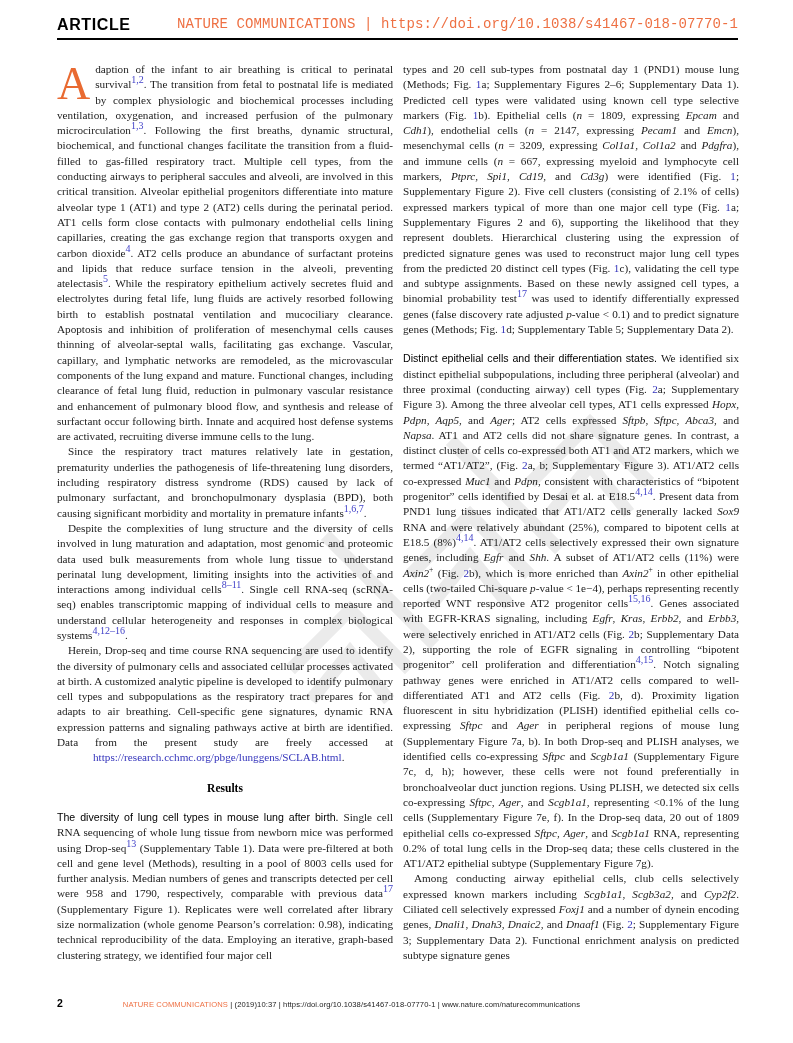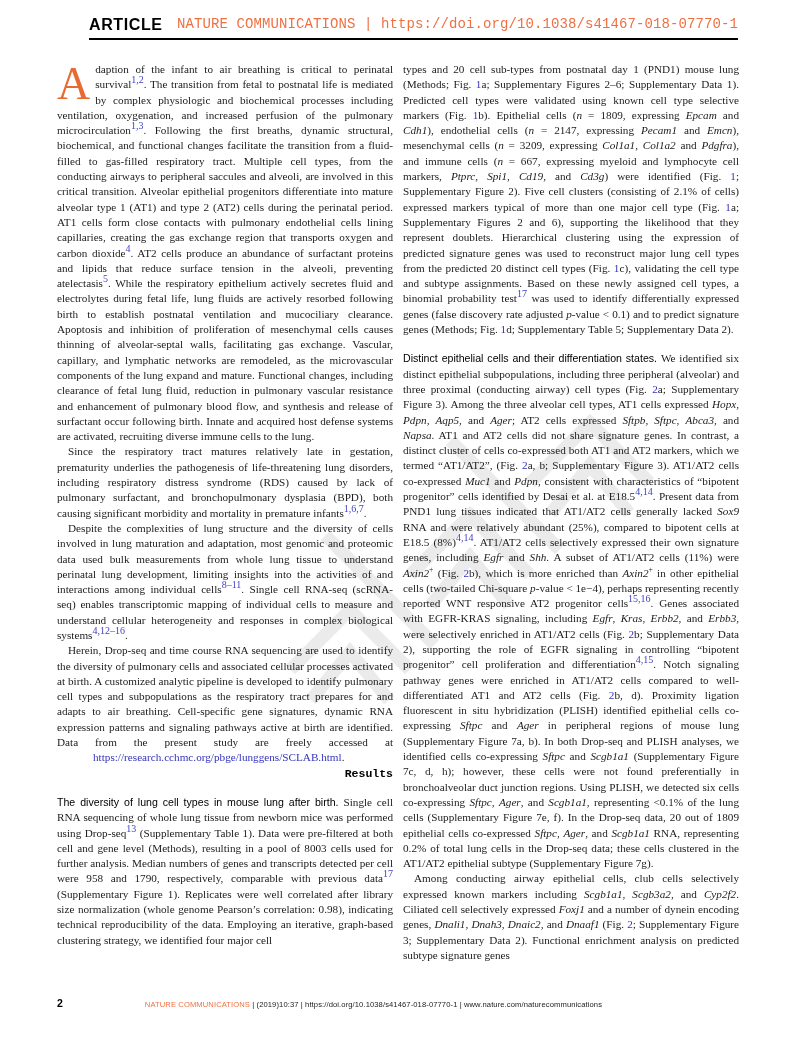--- a/index.html
+++ b/index.html
@@ -3,49 +3,49 @@
 <meta charset="utf-8">
 <style>
   html,body{margin:0;padding:0;background:#ffffff;}
   .page{position:relative;width:793px;height:1043px;background:#ffffff;overflow:hidden;
         font-family:"Liberation Serif",serif;color:#1b1b1b;}
   .watermark{position:absolute;left:0;top:0;z-index:0;pointer-events:none;}
 
   
   .header{position:absolute;left:57px;right:55px;top:16px;display:flex;
           justify-content:space-between;align-items:flex-end;
-          border-bottom:2px solid #000;padding-bottom:4px;z-index:2;margin-left:32px;}
+          border-bottom:2px solid #000;padding-bottom:4px;z-index:2;}
   .article-label{font-family:"Liberation Sans",sans-serif;font-size:16px;font-weight:700;
                  letter-spacing:0.6px;color:#000;}
   .journal-line{font-family:Liberation Mono, monospace;font-size:14px;color:#ee7043;
                 text-decoration:none;margin-bottom:2px;letter-spacing:0.1px;}
 
   
   .columns{position:absolute;left:57px;top:62px;width:682px;height:930px;display:flex;
            gap:10px;z-index:1;overflow:hidden;}
   .col{width:336px;text-align:justify;font-size:11.2px;line-height:15.3px;}
   .col p{margin:0;}
   p.indent{text-indent:11px;}
   p.runin{margin-top:14px;}
-  .section-heading{font-family:Liberation Mono, monospace;font-size:11.5px;font-weight:700;
-                   margin:0 0 2px 0;text-align:right;color:#000;}
+  .section-heading{font-family:Liberation Serif, serif;font-size:11.5px;font-weight:700;
+                   margin:15px 0 2px 0;text-align:center;color:#000;}
   .first-para .dropcap{float:left;font-size:46px;line-height:36px;padding:4px 5px 0 0;
                        color:#e96a31;}
   .rt-b{font-family:"Liberation Sans",sans-serif;font-weight:400;font-size:10.6px;color:#000;}
   sup.rt-sup{color:#4040c8;font-size:10px;line-height:0;}
   sup.rt-supk{color:inherit;font-size:7.6px;line-height:0;}
   .rt-i{font-style:italic;}
   .rt-link{color:#3333bb;padding-left:36px;}
   .rt-fig{color:#3333bb;}
 
   
   .footer{position:absolute;left:57px;right:55px;top:997px;display:flex;align-items:baseline;
           font-family:"Liberation Sans",sans-serif;z-index:2;}
   .page-num{font-size:10.5px;font-weight:700;color:#000;}
-  .footer-line{margin-left:82px;font-size:7.6px;color:#222;letter-spacing:0.1px;}
+  .footer-line{margin-left:60px;font-size:7.6px;color:#222;letter-spacing:0.1px;}
   .journal-name{color:#ee7043;}
 </style>
 </head>
 <body>
 
 <div class="page">
 
   <svg class="watermark" width="793" height="1043" viewBox="0 0 793 1043" aria-hidden="true">
     <g stroke="#dfdfdf" stroke-width="13" fill="none" opacity="0.6" stroke-linecap="square">
       <path d="M295 665 L350 610 L405 665"></path>

